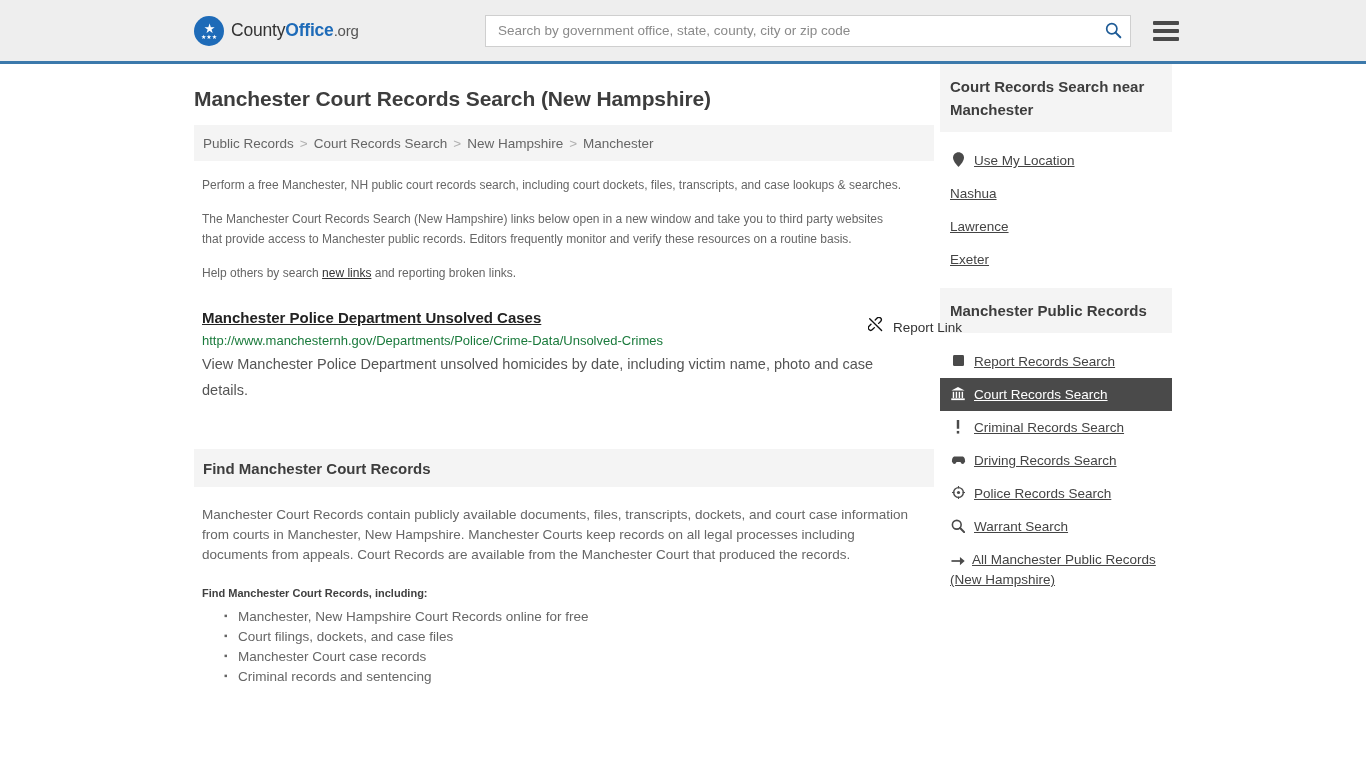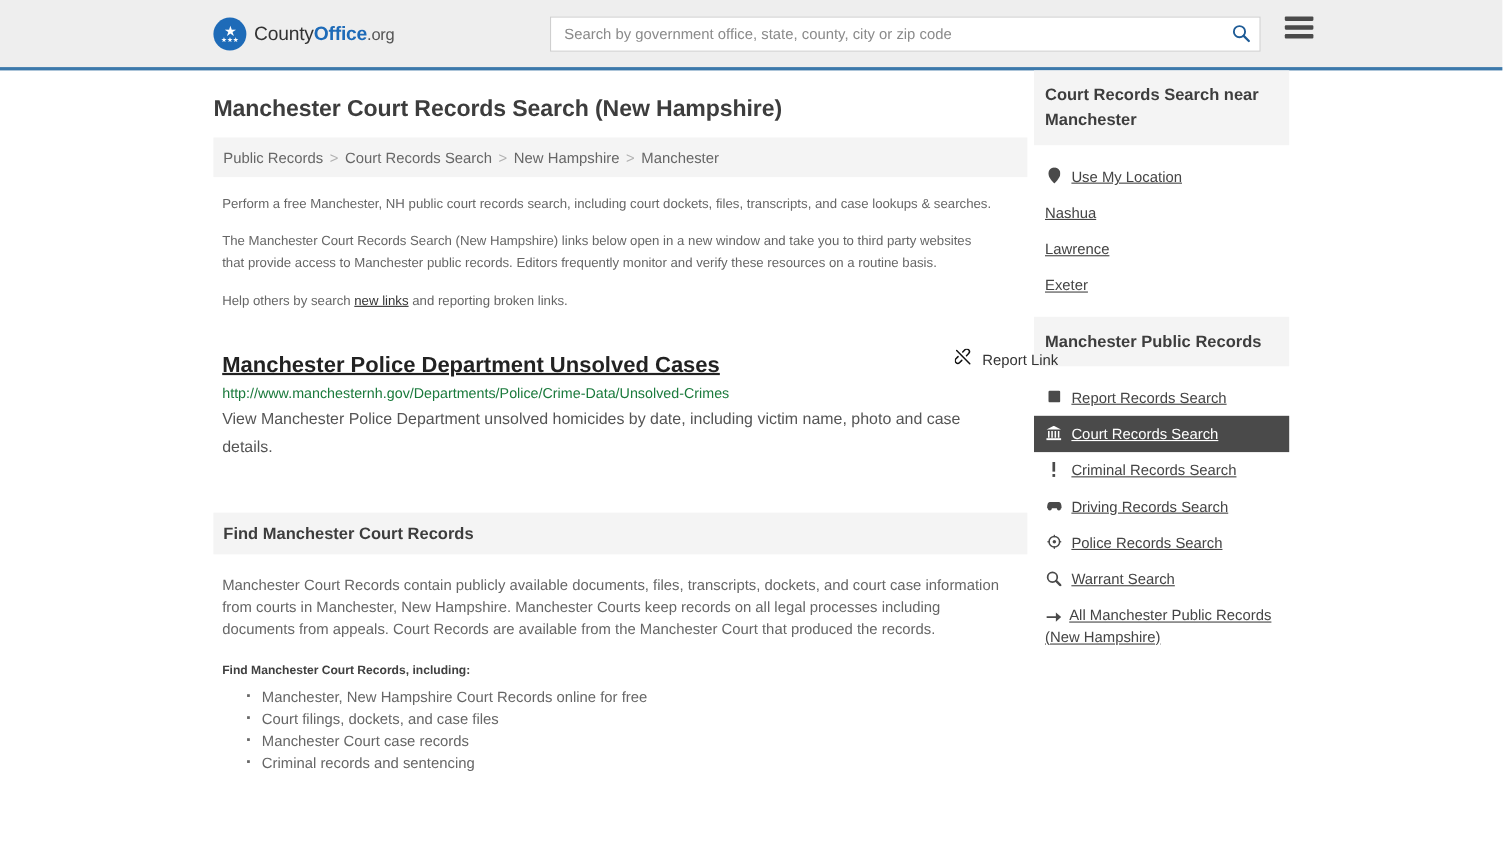--- a/index.html
+++ b/index.html
@@ -56,23 +56,23 @@
     font-size: 17.5px;
     color: #333333;
     letter-spacing: -0.2px;
     white-space: nowrap;
   }
   .logo-text .bold-blue { font-weight: bold; color: #1e6bb8; }
   .logo-text .dotorg { color: #555555; font-size: 15px; }
 
   .search-group {
     position: absolute;
-    left: 500px;
-    display: flex;
-    align-items: flex-start;
+    left: 485px;
+    display: flex;
+    align-items: center;
   }
   .search-box {
     width: 646px;
     height: 32px;
     background: #ffffff;
     border: 1px solid #cfcfcf;
     display: flex;
     align-items: center;
     padding: 0 8px 0 10px;
   }
@@ -149,26 +149,25 @@
     font-size: 12px;
     line-height: 20px;
     color: #666666;
     margin: 14px 0 0 8px;
     width: 700px;
   }
   p.body-text a { color: #333333; }
 
   .link-block { margin: 26px 0 0 8px; position: relative; }
   .link-title {
-    font-size: 20px;
+    font-size: 15px;
     font-weight: bold;
     color: #222222;
     text-decoration: underline;
     display: inline-block;
-    margin-top: 12px;
   }
   .report-link {
     position: absolute;
     right: -28px;
     top: 8px;
     display: flex;
     align-items: center;
     gap: 8px;
     font-size: 13.5px;
     color: #333333;

